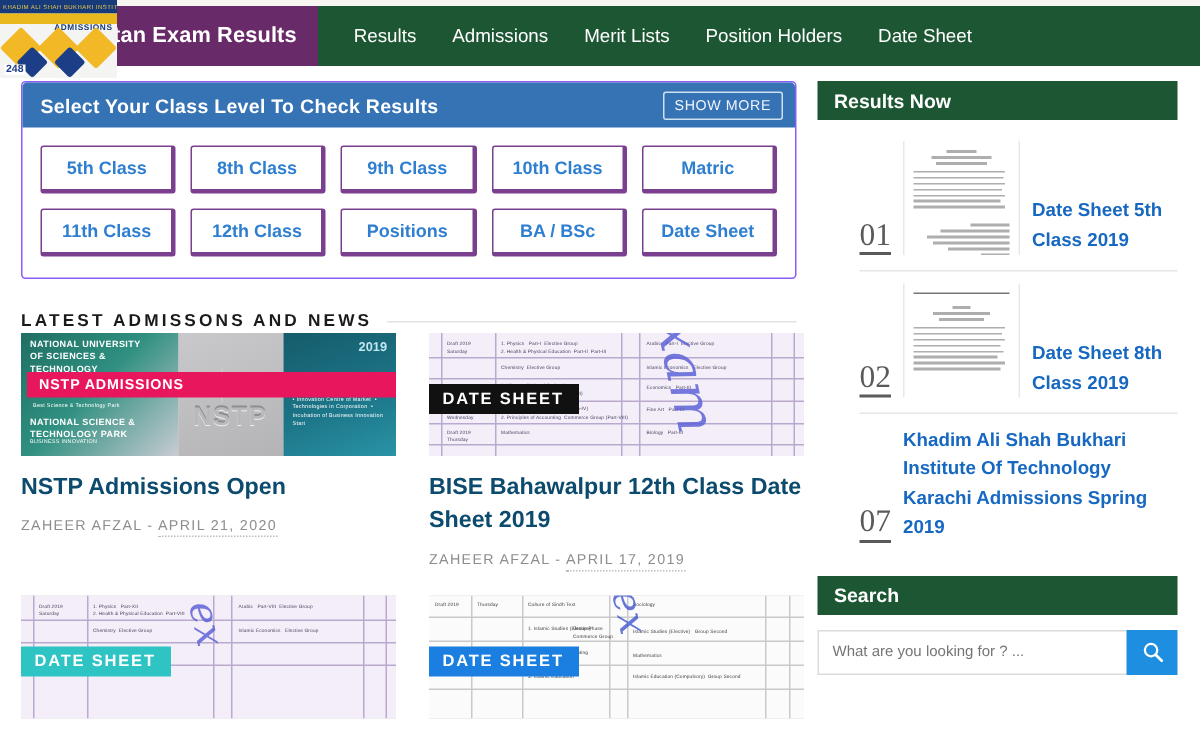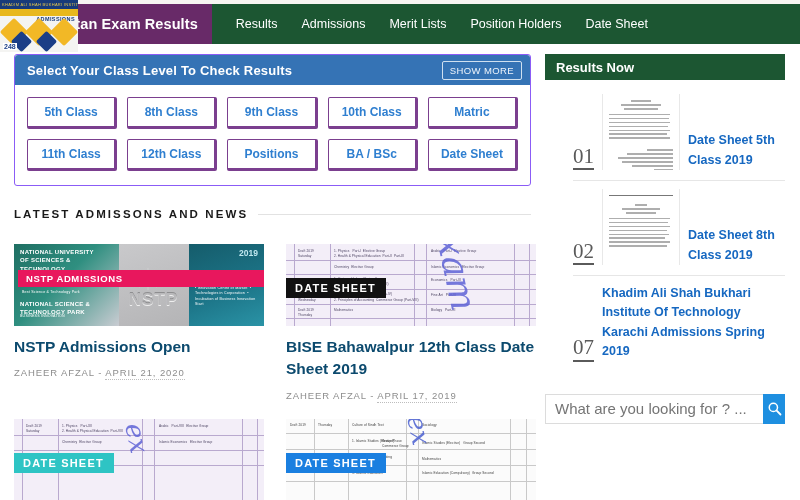--- a/index.html
+++ b/index.html
@@ -83,21 +83,21 @@
     font-weight: bold;
     display:flex; align-items:center; justify-content:center;
     cursor: pointer;
     font-family: "Liberation Sans", sans-serif;
     white-space: nowrap;
   }
 
   
   .section-head {
     display:flex; align-items:center; gap: 10px;
-    margin: 22px 0 24px 0;
+    margin: 22px 0 2px 0;
   }
   .section-head-text {
     font-size: 11.5px;
     letter-spacing: 2.1px;
     font-weight: bold;
     color:#1a1a1a;
     white-space:nowrap;
   }
   .section-head-rule { flex:1; height:1px; background:#e2e2e2; }
 
@@ -237,21 +237,21 @@
     transform: rotate(45deg); border-radius:2px;
   }
   .dia.navy { background:#1b3e87; width:15px; height:15px; }
   .ad-num { position:absolute; left:3px; bottom:2px; font-size:7px; font-weight:bold; color:#1b3e87; background:#fff; padding:0 1px; }
 
   
   .search-body { padding-top: 10px; }
   .search-row { display:flex; height: 30px; }
   .search-input {
     flex:1; border:1px solid #dcdcdc; border-right:none;
-    padding: 0 9px; font-size: 15px; color:#8a8a8a;
+    padding: 0 9px; font-size: 10px; color:#8a8a8a;
     background:#fff; outline:none;
     font-family:"Liberation Sans", sans-serif;
   }
   .search-btn {
     width: 34px; background:#1e8fe0; border:none; cursor:pointer;
     display:flex; align-items:center; justify-content:center;
   }
   .search-btn svg { display:block; }
 </style>
 </head>
@@ -523,20 +523,23 @@
                 <div class="ad-num">248</div>
               </div>
             </div>
             <div class="trend-title">Khadim Ali Shah Bukhari Institute Of Technology Karachi Admissions Spring 2019</div>
           </div>
 
         </div>
       </div>
 
       <div class="widget">
+        <div class="widget-head">
+          <span>Search</span>
+        </div>
         <div class="search-body">
           <div class="search-row">
             <input class="search-input" type="text" placeholder="What are you looking for ? ..." style="">
             <button class="search-btn">
               <svg width="15" height="15" viewBox="0 0 20 20">
                 <circle cx="8.5" cy="8.5" r="5.5" fill="none" stroke="#ffffff" stroke-width="2"></circle>
                 <line x1="12.6" y1="12.6" x2="18" y2="18" stroke="#ffffff" stroke-width="2.4" stroke-linecap="round"></line>
               </svg>
             </button>
           </div>

